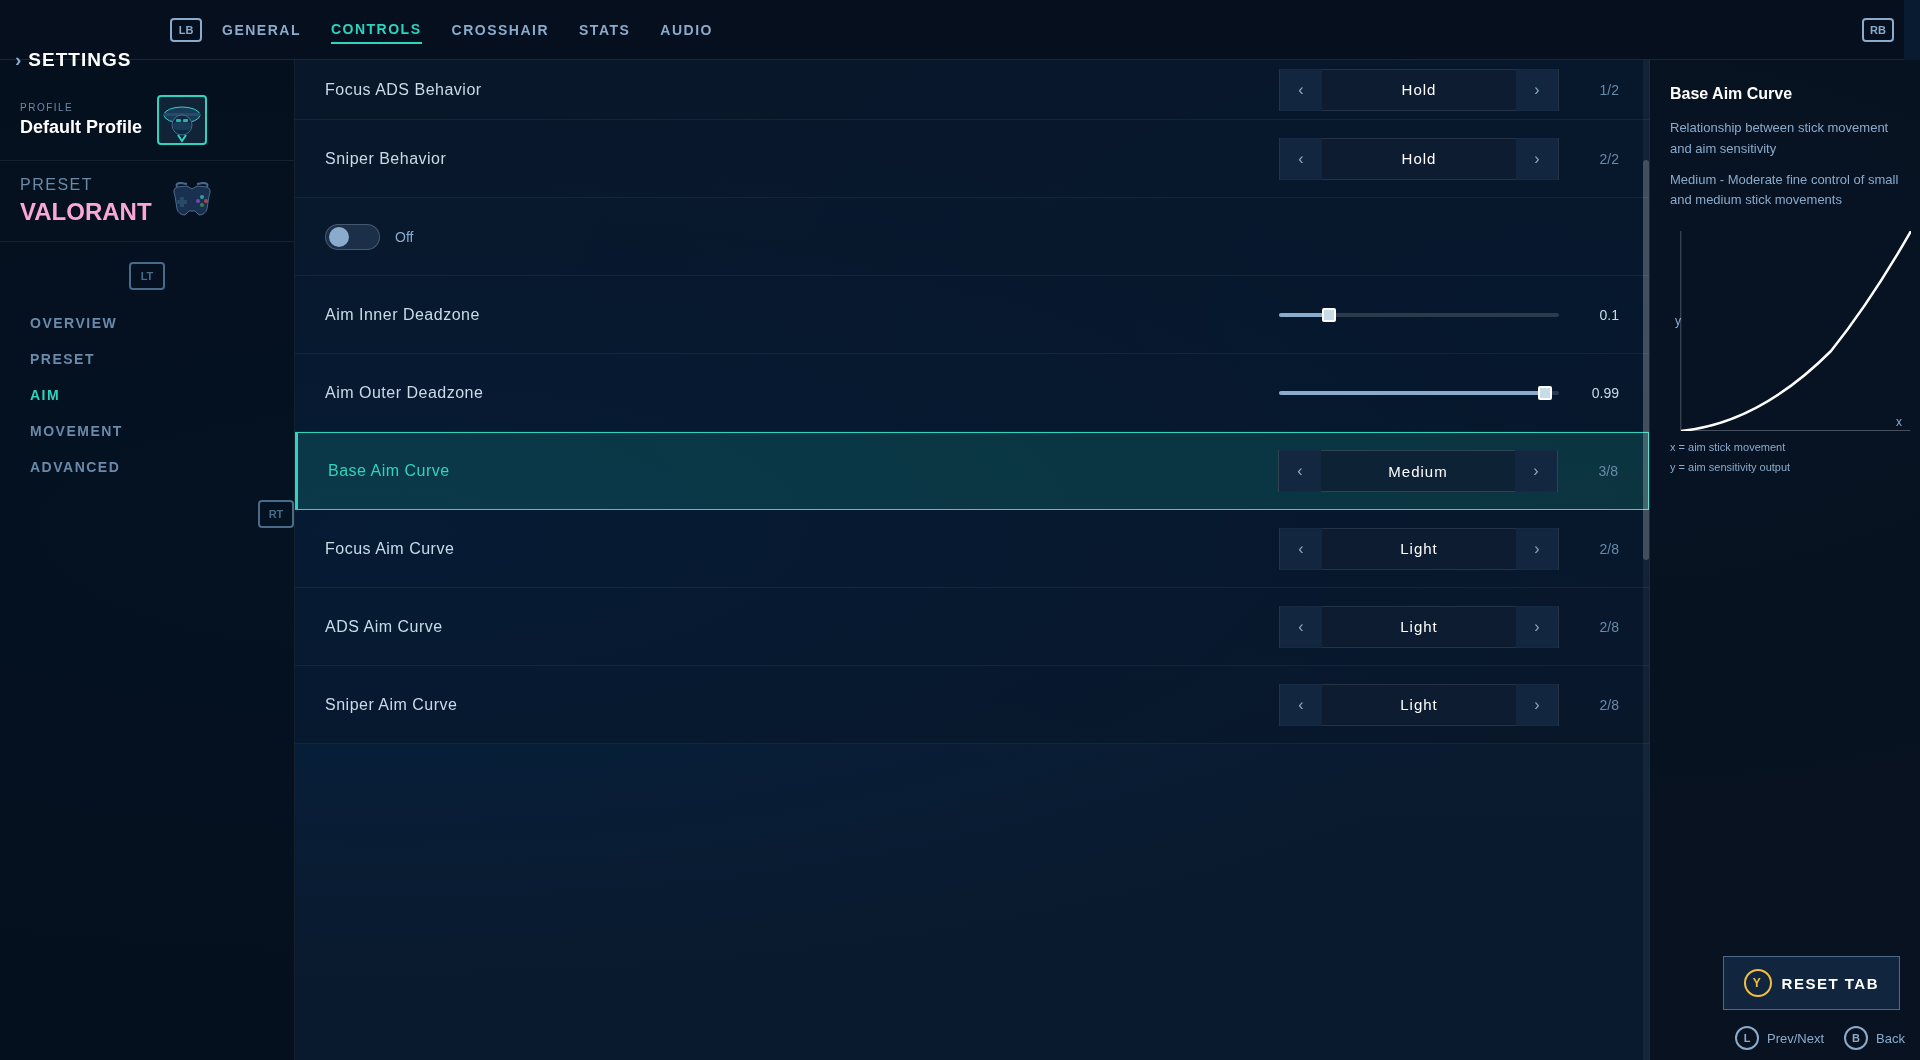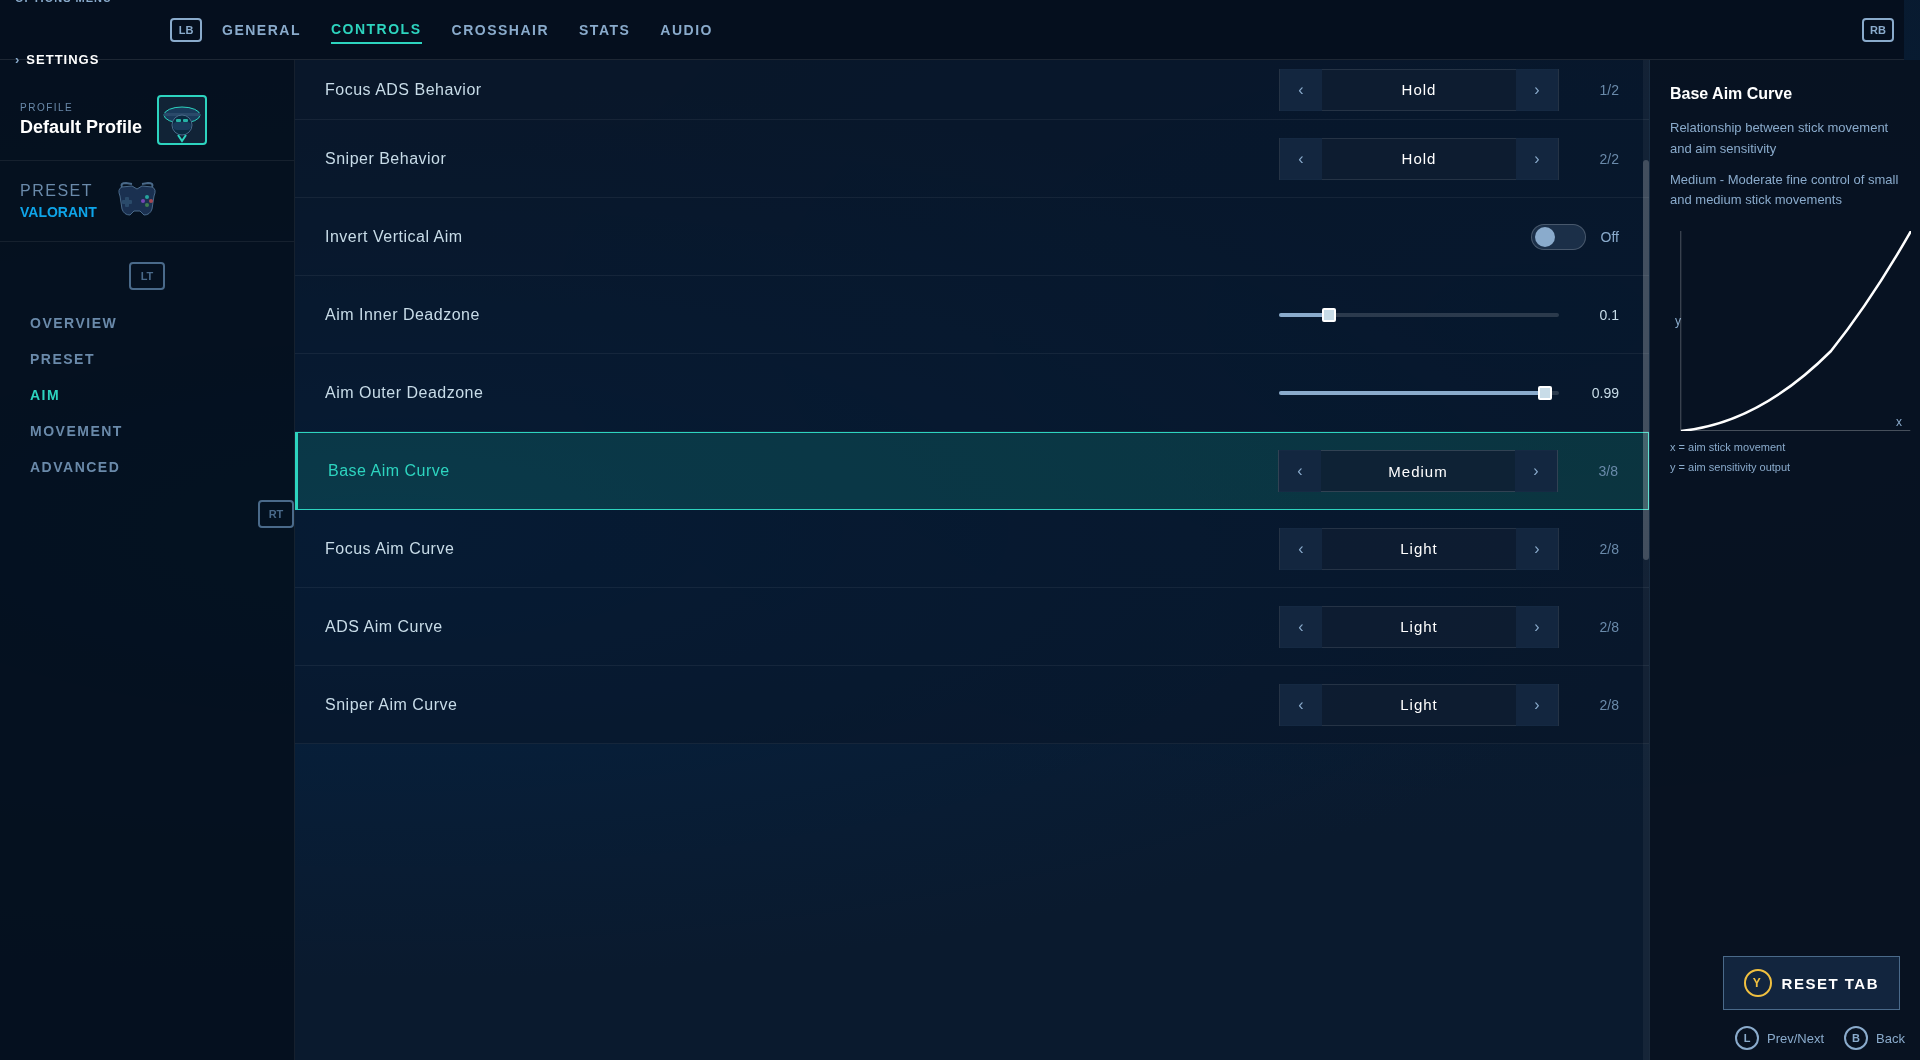--- a/index.html
+++ b/index.html
@@ -45,21 +45,21 @@
     }
 
     .options-label {
       font-size: 11px;
       color: #8aabcc;
       letter-spacing: 1px;
       font-weight: 600;
     }
 
     .settings-label {
-      font-size: 13px;
+      font-size: 19px;
       color: #fff;
       font-weight: 700;
       letter-spacing: 1px;
       display: flex;
       align-items: center;
       gap: 6px;
       margin-top: 48px;
     }
 
     .settings-label::before {
@@ -160,23 +160,23 @@
 
     .preset-label {
       font-size: 16px;
       color: #6a8aaa;
       letter-spacing: 1.5px;
       text-transform: uppercase;
       margin-bottom: 4px;
     }
 
     .preset-name {
-      font-size: 14px;
+      font-size: 24px;
       font-weight: 700;
-      color: #0ea5e9;
+      color: #f9a8d4;
     }
 
     .controller-icon {
       width: 50px;
       height: 50px;
       display: flex;
       align-items: center;
       justify-content: center;
     }
 
@@ -634,21 +634,20 @@
         <div class="selector-control">
           <button class="selector-btn">‹</button>
           <span class="selector-value">Hold</span>
           <button class="selector-btn">›</button>
         </div>
         <span class="setting-counter">2/2</span>
       </div>
     </div>
 
     <div class="setting-row">
-      <span class="setting-name">Invert Vertical Aim</span>
       <div class="toggle-area">
         <div class="toggle-switch"></div>
         <span class="toggle-off-label">Off</span>
       </div>
     </div>
 
     <div class="setting-row">
       <span class="setting-name">Aim Inner Deadzone</span>
       <div class="slider-area">
         <div class="slider-track">

